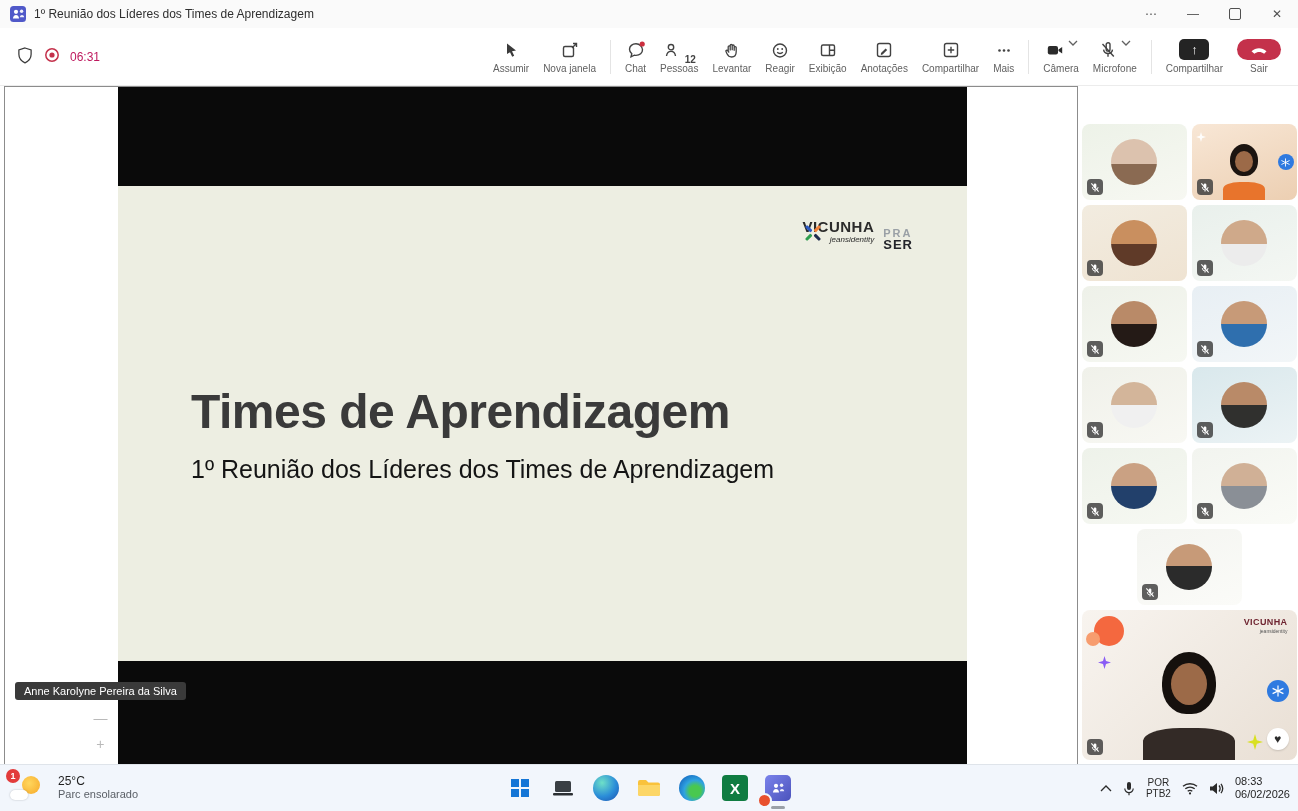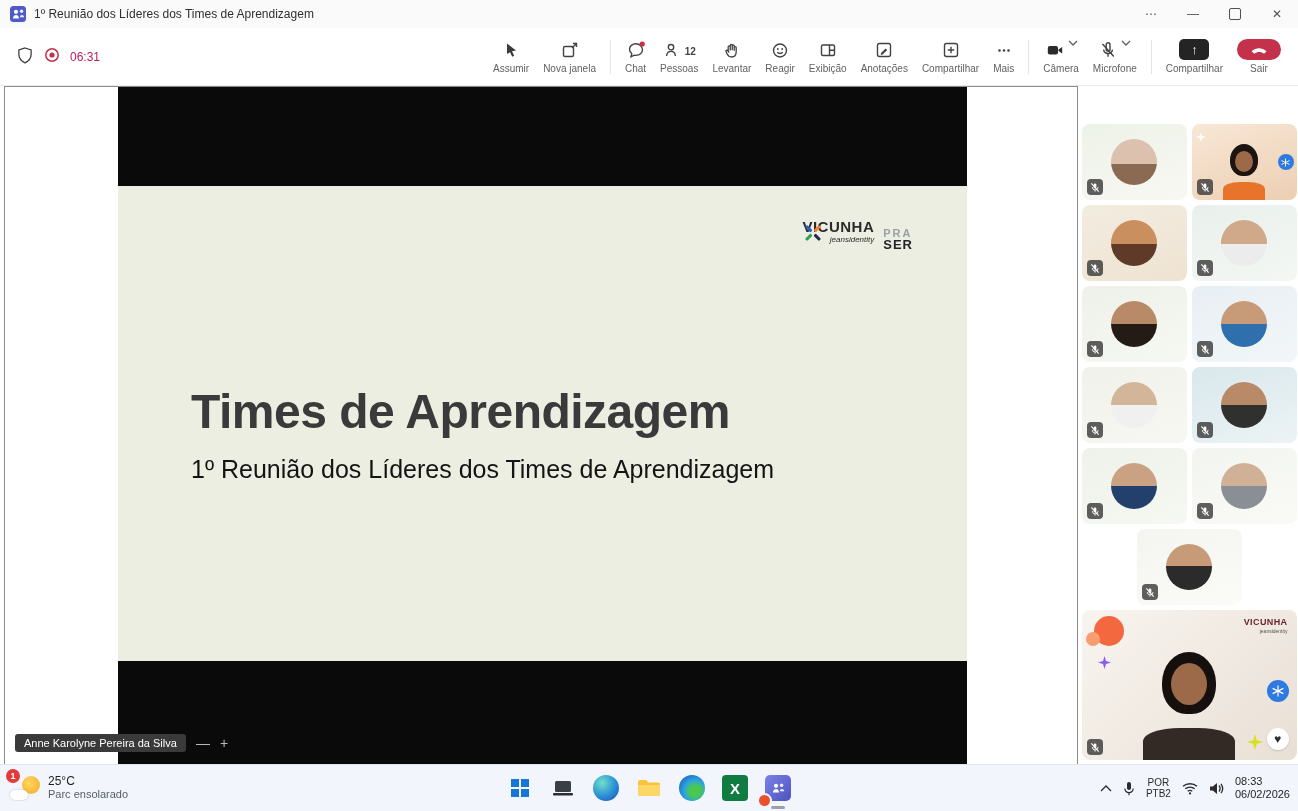--- a/index.html
+++ b/index.html
@@ -20,21 +20,21 @@
   .toolbar{position:absolute;top:28px;left:0;right:0;height:58px;background:#ffffff;
            border-bottom:1px solid #ececec;display:flex;align-items:center;
            padding:0 10px;box-sizing:border-box;z-index:30;}
   .tb-left{display:flex;align-items:center;gap:10px;margin-left:6px;}
   .timer{font-size:12px;color:#be185d;}
   .tb-buttons{margin-left:auto;display:flex;align-items:center;}
   .tbtn{display:flex;flex-direction:column;align-items:center;justify-content:center;
         gap:3px;padding:3px 7px;color:#616161;cursor:pointer;}
   .tbtn .lbl{font-size:10px;white-space:nowrap;}
   .icon-row{display:flex;align-items:flex-start;gap:2px;height:20px;position:relative;}
-  .count{font-size:10px;color:#424242;margin-top:6px;font-weight:bold;}
+  .count{font-size:10px;color:#424242;margin-top:14px;font-weight:bold;}
   .vdiv{width:1px;height:34px;background:#e4e4e4;margin:0 7px;}
   .chev{display:flex;align-items:center;margin-left:1px;}
   .share-ic{width:30px;height:21px;background:#242424;border-radius:5px;color:#fff;
             display:flex;align-items:center;justify-content:center;font-size:13px;font-weight:bold;}
   .leave-pill{width:44px;height:21px;background:#c4314b;border-radius:11px;
               display:flex;align-items:center;justify-content:center;}
 
   
   .stage{position:absolute;left:4px;top:86px;width:1074px;height:679px;background:#ffffff;
          border:1px solid #8c8c8c;box-sizing:border-box;overflow:hidden;}
@@ -47,21 +47,21 @@
                letter-spacing:-0.5px;}
   .slide-subtitle{margin:16px 0 0 0;font-size:25px;color:#141414;font-weight:normal;}
   .slide-logos{position:absolute;top:30px;right:54px;display:flex;align-items:center;gap:9px;}
   .vicunha{text-align:right;line-height:13px;color:#2b2b2b;}
   .vic-main{font-size:15px;font-weight:bold;letter-spacing:.5px;}
   .vic-sub{font-size:8px;font-style:italic;}
   .pra-text{line-height:11px;margin-top:12px;}
   .pra{font-size:11px;letter-spacing:2px;color:#9aa0a6;font-weight:bold;}
   .ser{font-size:13px;color:#23242a;font-weight:bold;letter-spacing:1px;}
 
-  .presenter{position:absolute;left:10px;bottom:12px;display:flex;align-items:center;gap:10px;z-index:5;}
+  .presenter{position:absolute;left:10px;bottom:12px;display:flex;align-items:center;gap:10px;z-index:5;flex-direction:column;}
   .presenter .pill{background:#3a3a3a;color:#fff;font-size:11px;padding:3px 9px;border-radius:3px;}
   .zoomctl{color:#b9b9b9;font-size:14px;cursor:pointer;}
 
   
   .panel{position:absolute;right:0;top:86px;width:218px;height:679px;background:#fff;
          padding-top:38px;box-sizing:border-box;}
   .grid{display:grid;grid-template-columns:105px 105px;gap:5px;justify-content:center;}
   .tile{height:76px;border-radius:8px;position:relative;overflow:hidden;
         background:linear-gradient(160deg,#edf2e8,#f7f8f2);cursor:pointer;}
   .avatar{position:absolute;left:50%;top:50%;transform:translate(-50%,-50%);
@@ -127,21 +127,21 @@
   .weather{position:absolute;left:10px;top:50%;transform:translateY(-50%);
            display:flex;align-items:center;gap:8px;cursor:pointer;}
   .wx-ic{width:30px;height:28px;position:relative;}
   .wx-sun{position:absolute;right:0;top:2px;width:18px;height:18px;border-radius:50%;
           background:radial-gradient(circle at 40% 40%,#ffd75e,#f7a828);}
   .wx-cloud{position:absolute;left:0;bottom:2px;width:18px;height:10px;border-radius:8px;
             background:#ffffff;box-shadow:0 0 2px rgba(0,0,0,.25);}
   .wx-badge{position:absolute;left:-4px;top:-5px;min-width:14px;height:14px;border-radius:50%;
             background:#e23b3b;color:#fff;font-size:9px;display:flex;align-items:center;
             justify-content:center;font-weight:bold;}
-  .wx-text{line-height:13px;}
+  .wx-text{line-height:13px;margin-left:10px;}
   .wx-temp{font-size:12px;color:#1f1f1f;}
   .wx-cond{font-size:11px;color:#5a5f66;}
   .tb-center{position:absolute;left:50%;top:50%;transform:translate(-50%,-50%);
              display:flex;align-items:center;gap:9px;}
   .startbtn{width:34px;height:34px;border-radius:5px;display:flex;align-items:center;
             justify-content:center;cursor:pointer;}
   .search{width:196px;height:30px;border-radius:15px;background:#ffffff;border:1px solid #d9dee5;
           display:flex;align-items:center;gap:8px;padding:0 12px;box-sizing:border-box;}
   .search input{border:none;outline:none;font-size:13px;color:#333;width:100%;background:transparent;
                 font-family:"Liberation Sans",sans-serif;}

